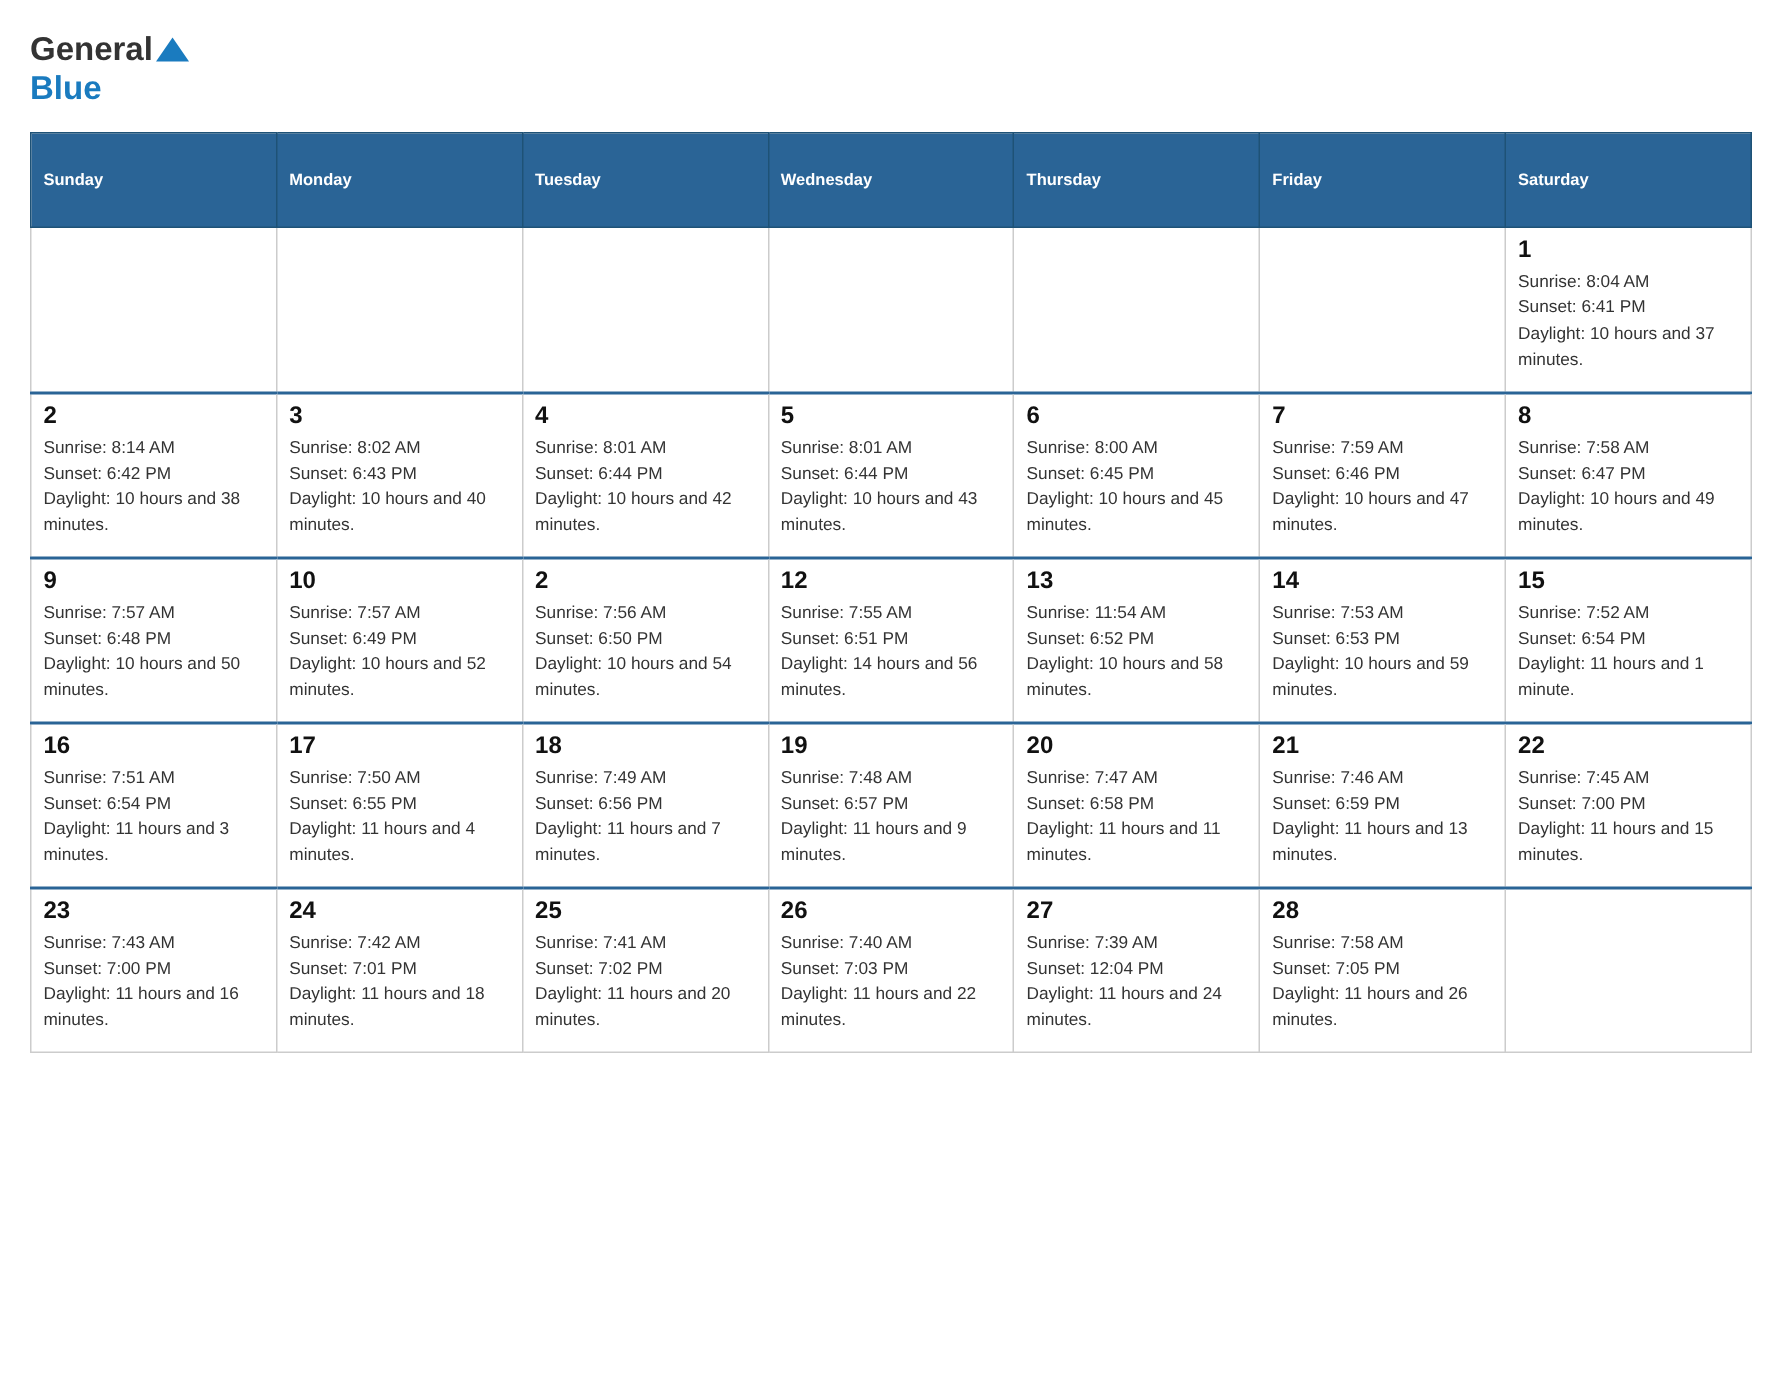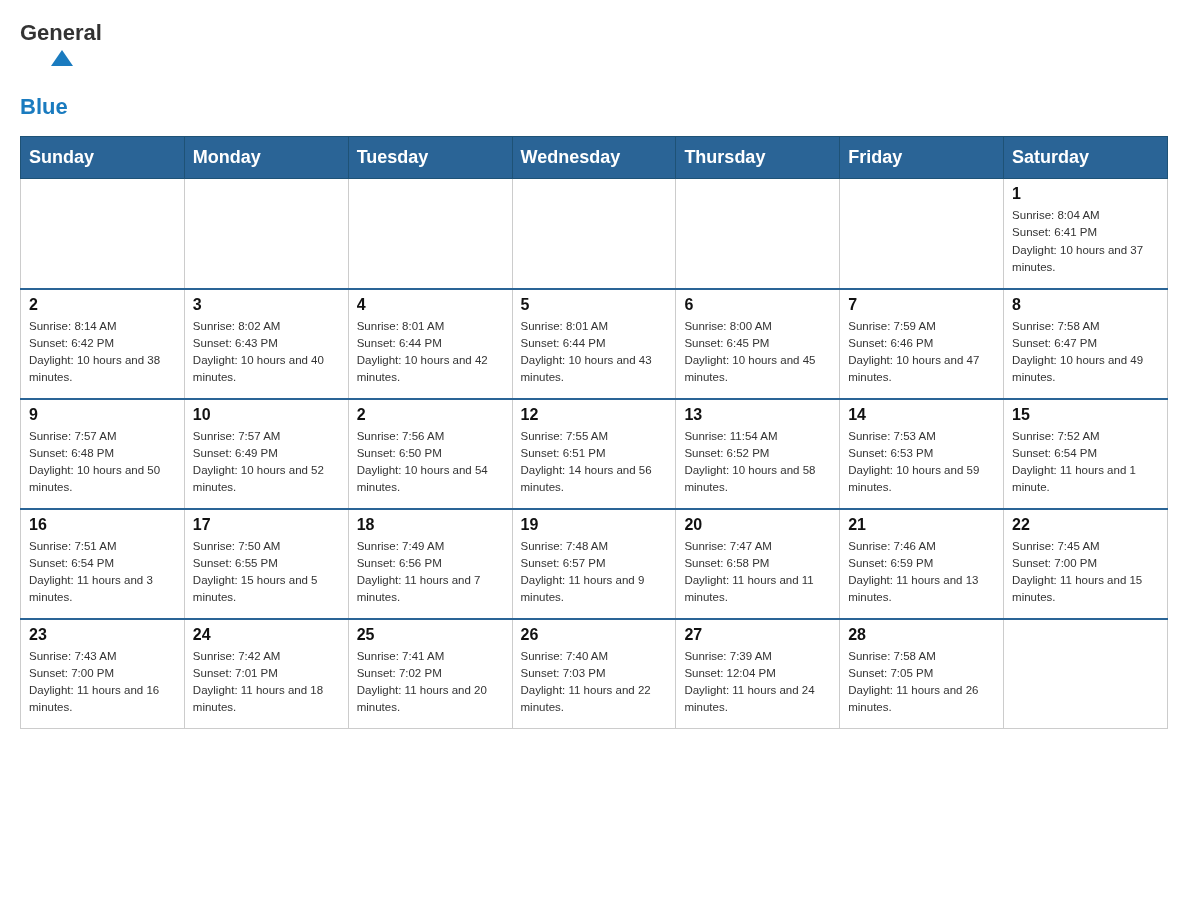--- a/index.html
+++ b/index.html
@@ -30,26 +30,24 @@
       font-weight: bold;
       color: #1a7bbf;
     }
     .logo-wrapper {
       display: flex;
       flex-direction: column;
     }
     .logo-row1 {
       display: flex;
       align-items: center;
-      flex-direction: column;
     }
     .logo-row2 {
       display: flex;
       align-items: flex-end;
-      margin-top: 24px;
     }
     .title-block {
       text-align: right;
     }
     .month-title {
       font-size: 48px;
       font-weight: bold;
       color: #111;
       line-height: 1.1;
     }
@@ -58,23 +56,23 @@
       color: #333;
       margin-top: 4px;
     }
     .calendar {
       width: 100%;
       border-collapse: collapse;
     }
     .calendar th {
       background-color: #2a6496;
       color: #fff;
-      font-size: 18px;
-      font-weight: bold;
-      padding: 10px 8px;
+      font-size: 11px;
+      font-weight: bold;
+      padding: 25px 8px;
       text-align: left;
       border: 1px solid #1e5276;
     }
     .calendar td {
       border: 1px solid #ccc;
       vertical-align: top;
       padding: 6px 8px;
       width: calc(100% / 7);
       min-height: 90px;
       height: 110px;
@@ -273,21 +271,21 @@
             <div>Sunrise: 7:51 AM</div>
             <div>Sunset: 6:54 PM</div>
             <div>Daylight: 11 hours and 3 minutes.</div>
           </div>
         </td>
         <td>
           <span class="day-number">17</span>
           <div class="day-info">
             <div>Sunrise: 7:50 AM</div>
             <div>Sunset: 6:55 PM</div>
-            <div>Daylight: 15 hours and 5 minutes.</div>
+            <div>Daylight: 11 hours and 4 minutes.</div>
           </div>
         </td>
         <td>
           <span class="day-number">18</span>
           <div class="day-info">
             <div>Sunrise: 7:49 AM</div>
             <div>Sunset: 6:56 PM</div>
             <div>Daylight: 11 hours and 7 minutes.</div>
           </div>
         </td>

